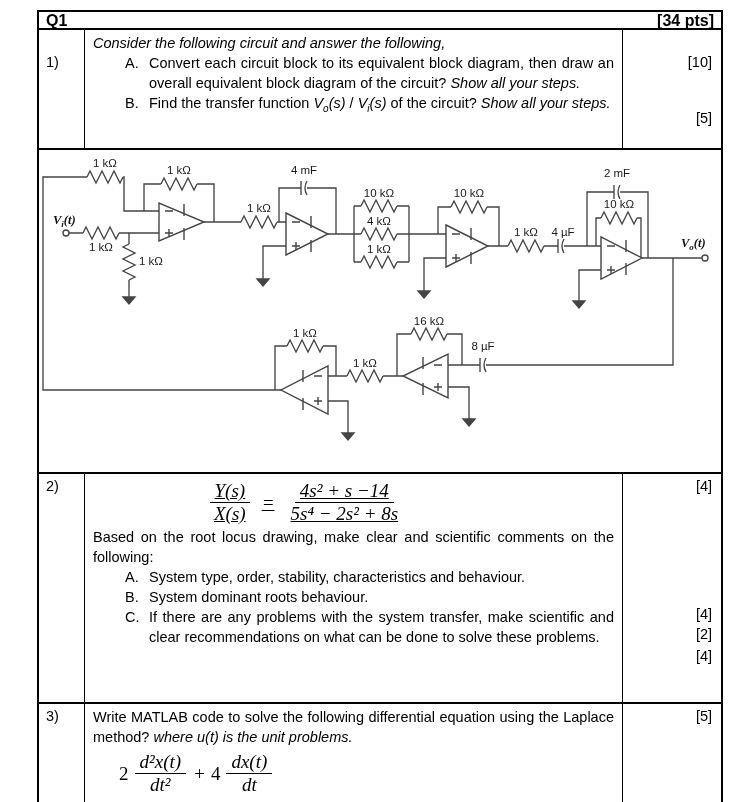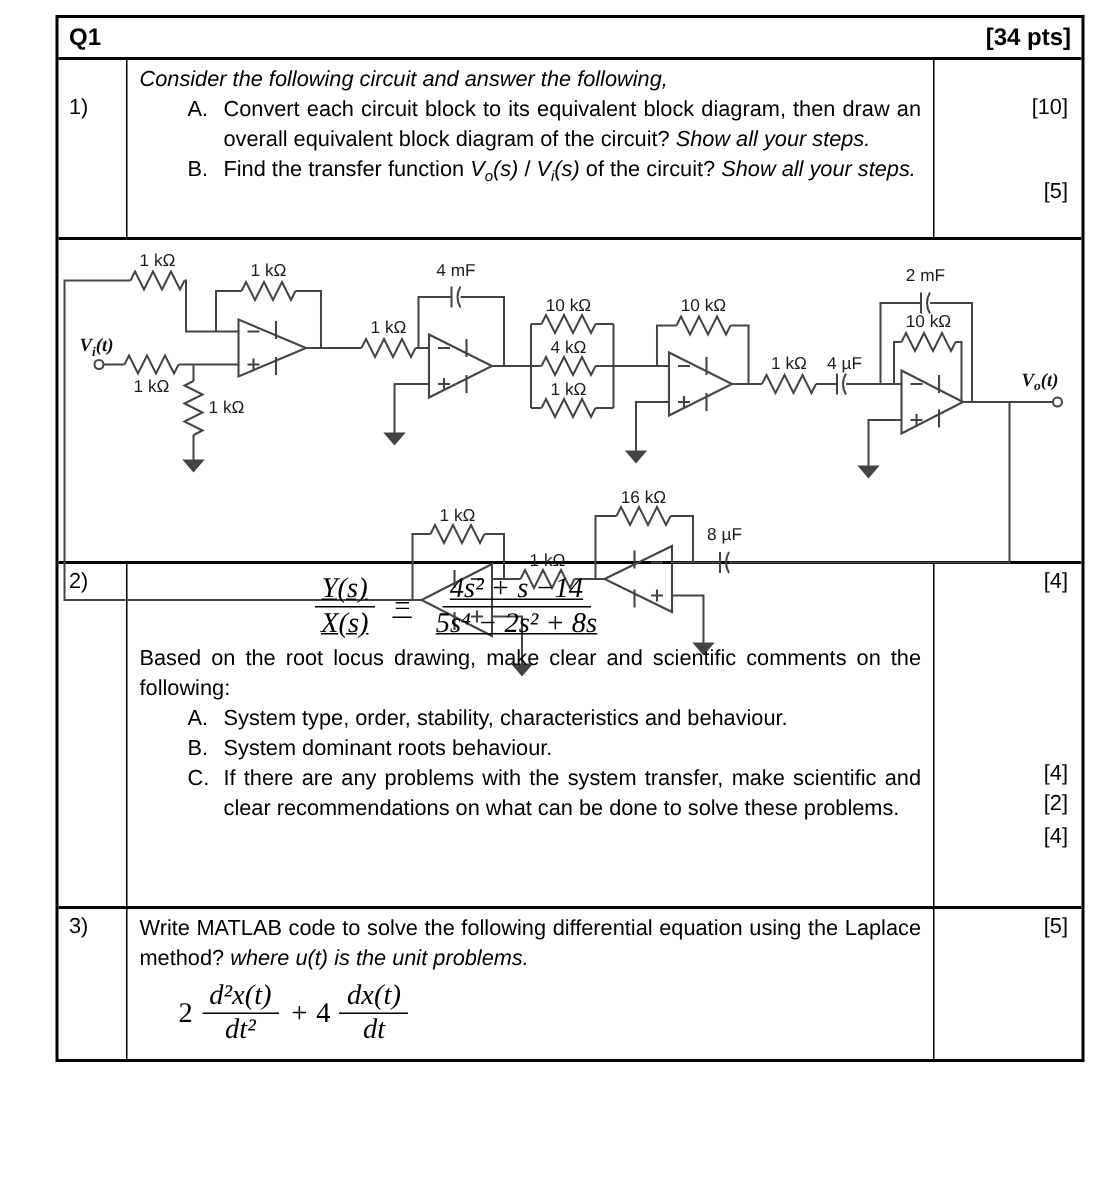--- a/index.html
+++ b/index.html
@@ -1,20 +1,20 @@
 <!DOCTYPE html>
 <html><head>
 <meta charset="utf-8">
 <style>
   * { box-sizing: border-box; margin: 0; padding: 0; }
   body { background:#fff; width:729px; height:802px; overflow:hidden;
          font-family:"Liberation Sans","DejaVu Sans",sans-serif; color:#000; }
   .sheet { position:relative; width:729px; height:802px; background:#fff; }
   .qtable { position:absolute; left:37px; top:10px; width:686px; border:2px solid #000; background:#fff; }
-  .hdr { height:26px; display:flex; justify-content:space-between; align-items:center;
+  .hdr { height:16px; display:flex; justify-content:space-between; align-items:center;
          padding:1px 7px 0 7px; font-weight:bold; font-size:16px; }
   .row { border-top:2px solid #000; display:flex; }
   .c-num { width:46px; border-right:1.5px solid #000; padding:4px 0 0 7px; font-size:14.5px; }
   .c-num.deep { padding-top:24px; }
   .c-main { flex:1; border-right:1.5px solid #000; padding:3px 8px 0 8px;
             font-size:14.5px; line-height:20px; text-align:justify; }
   .c-pts { width:98px; position:relative; font-size:14.5px; }
   .pt { position:absolute; right:9px; }
   .it { font-style:italic; }
   .li { display:flex; margin-left:32px; }
@@ -26,21 +26,21 @@
          font-style:italic; font-size:19px; }
   .eq2 { margin:3px 0 2px 112px;text-decoration:underline; }
   .eq3 { margin:4px 0 0 24px; font-size:19px; }
   .frac { display:inline-flex; flex-direction:column; align-items:center; text-align:center;
           line-height:22px; margin:0 4px; }
   .frac .fnum { padding:0 5px; border-bottom:1.4px solid #000; }
   .frac .fden { padding:0 5px; }
   .eqsign { margin:0 7px; }
   .coef { font-style:normal; margin:0 2px; }
   .op { margin:0 3px; }
-  .circuit-row { height:216px; }
+  .circuit-row { height:324px; }
   .circuit-row svg { display:block; }
 </style>
 </head>
 <body>
 
 <div class="sheet">
   <div class="qtable">
 
     <div class="hdr">
       <span>Q1</span>

